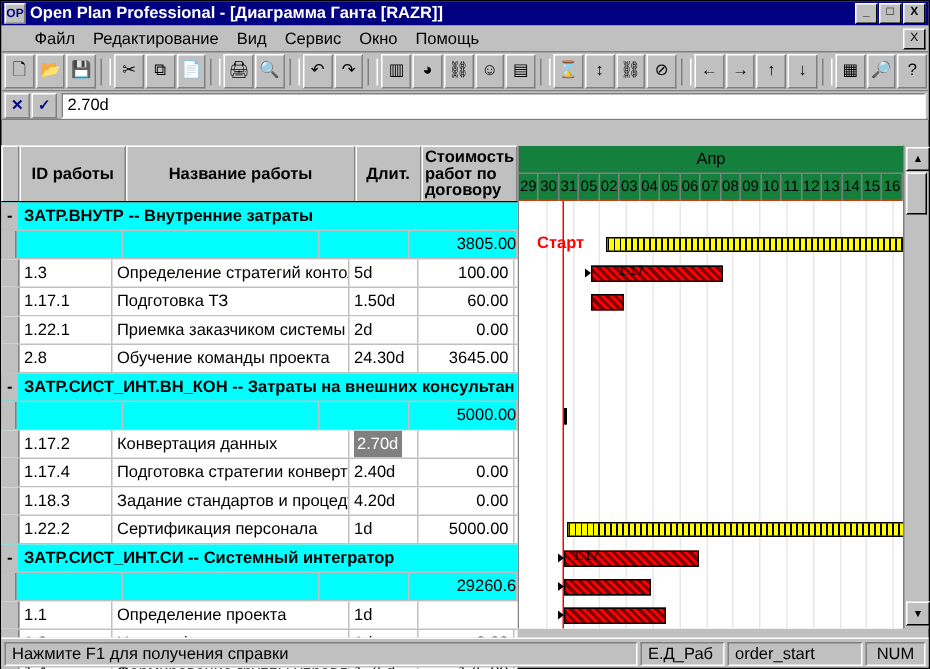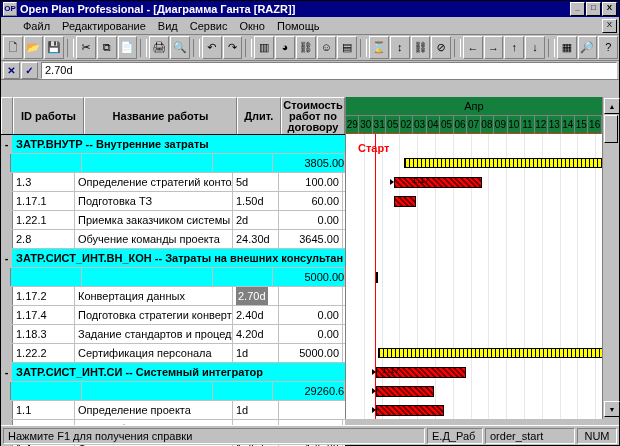--- a/index.html
+++ b/index.html
@@ -61,21 +61,21 @@
   
   .main{position:absolute;left:0;top:96px;right:0;bottom:26px;display:flex;}
   .leftpane{width:344px;position:relative;background:#fff;border-right:1px solid #808080;}
   .rightpane{flex:1;position:relative;background:#fff;overflow:hidden;}
   .vscroll{width:16px;background:#c0c0c0;border-left:1px solid #808080;position:relative;}
 
   
   .thead{display:flex;height:37px;background:#c0c0c0;border-bottom:1px solid #000;}
   .thead .th{
     border-right:1px solid #808080;display:flex;align-items:center;justify-content:center;
-    text-align:center;font-size:11px;font-weight:bold;padding:0 2px;box-sizing:border-box;
+    text-align:left;font-size:11px;font-weight:bold;padding:0 2px;box-sizing:border-box;
     border-top:1px solid #fff;border-left:1px solid #fff;
   }
   .c0{width:12px;}
   .c1{width:74px;}
   .c2{width:158px;}
   .c3{width:46px;}
   .c4{width:64px;line-height:11px;}
 
   .rows{position:relative;}
   .row{display:flex;height:19px;border-bottom:1px solid #c0c0c0;box-sizing:border-box;background:#fff;}
@@ -371,21 +371,21 @@
         <div class="gridline" style="left:125px"></div>
         <div class="gridline" style="left:142px"></div>
         <div class="gridline" style="left:160px"></div>
         <div class="gridline" style="left:178px"></div>
         <div class="gridline" style="left:196px"></div>
         <div class="gridline" style="left:214px"></div>
         <div class="gridline" style="left:231px"></div>
         <div class="gridline" style="left:249px"></div>
 
         <div class="startline" style="left:29px"></div>
-        <div class="startlbl" style="left:12px;top:8px">Старт</div>
+        <div class="startlbl" style="left:12px;top:22px">Старт</div>
 
         <div class="bar sum" style="left:58px;top:24px;width:200px"></div>
         <div class="bar sum" style="left:32px;top:214px;width:226px"></div>
 
         <div class="bar task" style="left:48px;top:43px;width:86px"></div>
         <div class="bar task" style="left:48px;top:62px;width:20px"></div>
         <div class="bar task" style="left:30px;top:138px;width:0px"></div>
 
         <div class="bar task" style="left:30px;top:233px;width:88px"></div>
         <div class="bar task" style="left:30px;top:252px;width:56px"></div>

